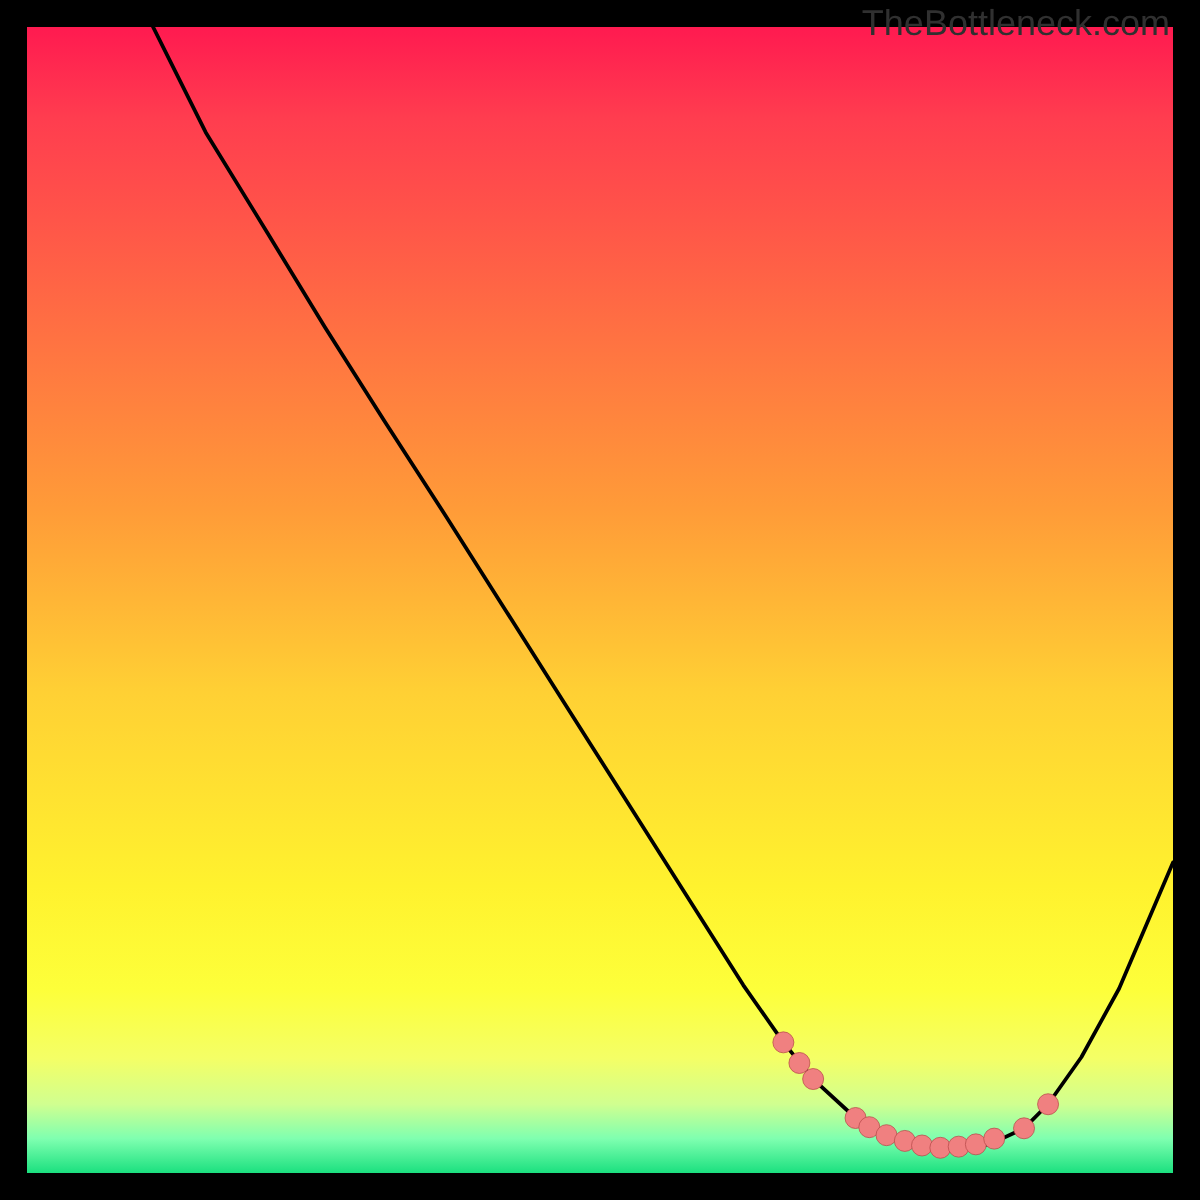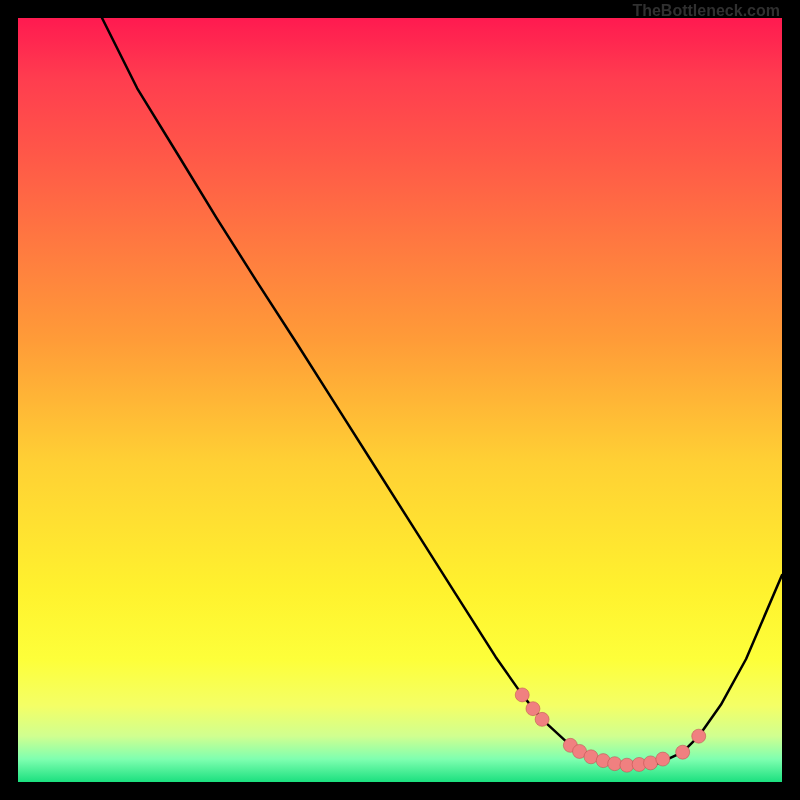--- a/index.html
+++ b/index.html
@@ -44,22 +44,22 @@
     left: 0;
     top: 0;
     width: 764px;
     height: 764px;
   }
   .watermark {
     position: absolute;
     top: 2px;
     right: 20px;
     color: #303030;
-    font-size: 16px;
-    font-weight: 700;
+    font-size: 24px;
+    font-weight: 400;
     pointer-events: none;
     text-align: right;
   }
 </style>
 </head>
 <body>
 
 <div class="frame">
 
   <div class="plot-area">

